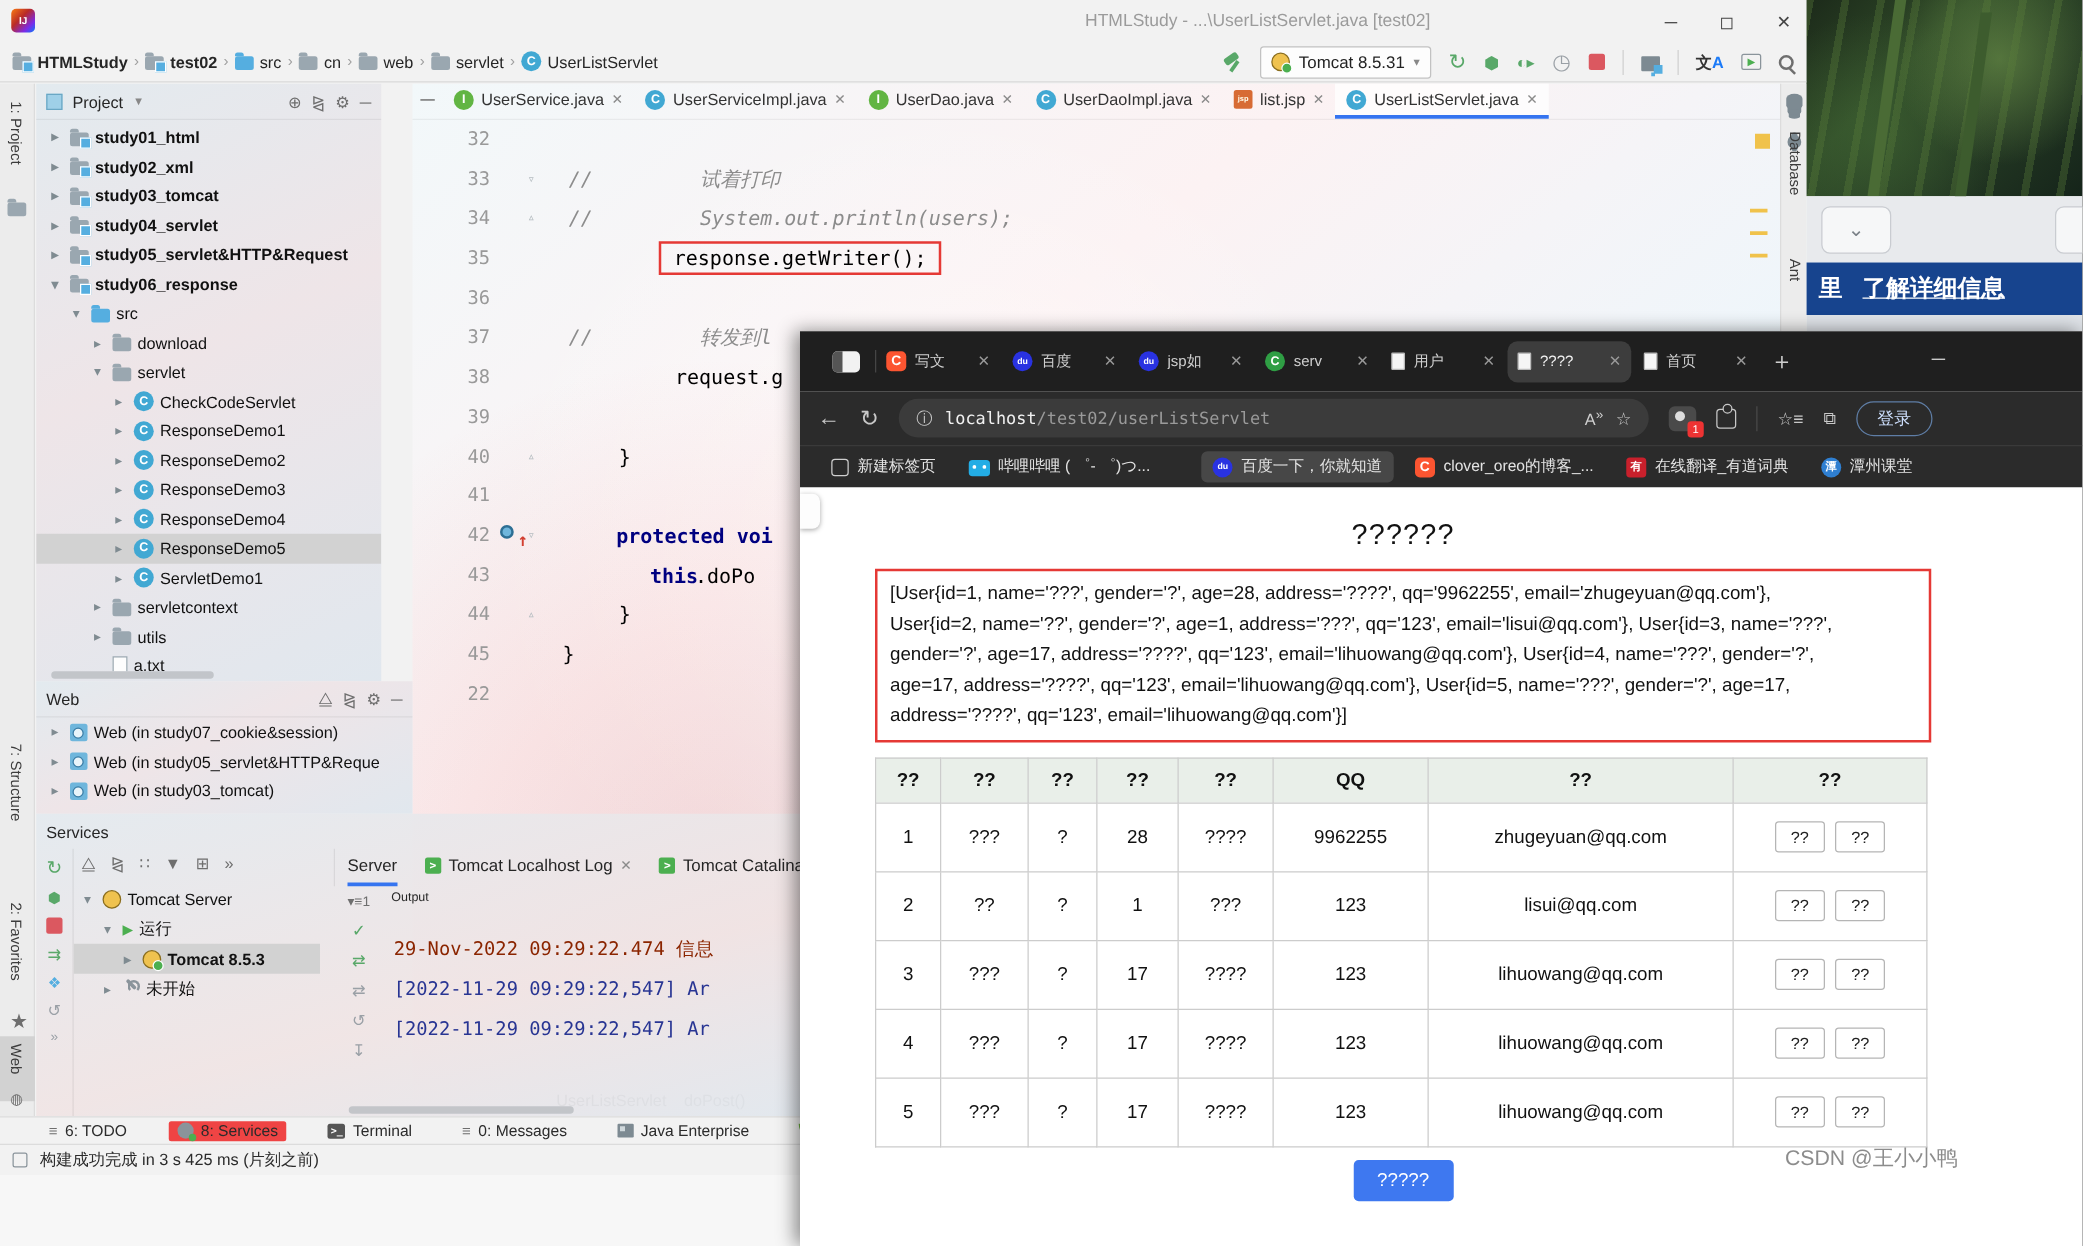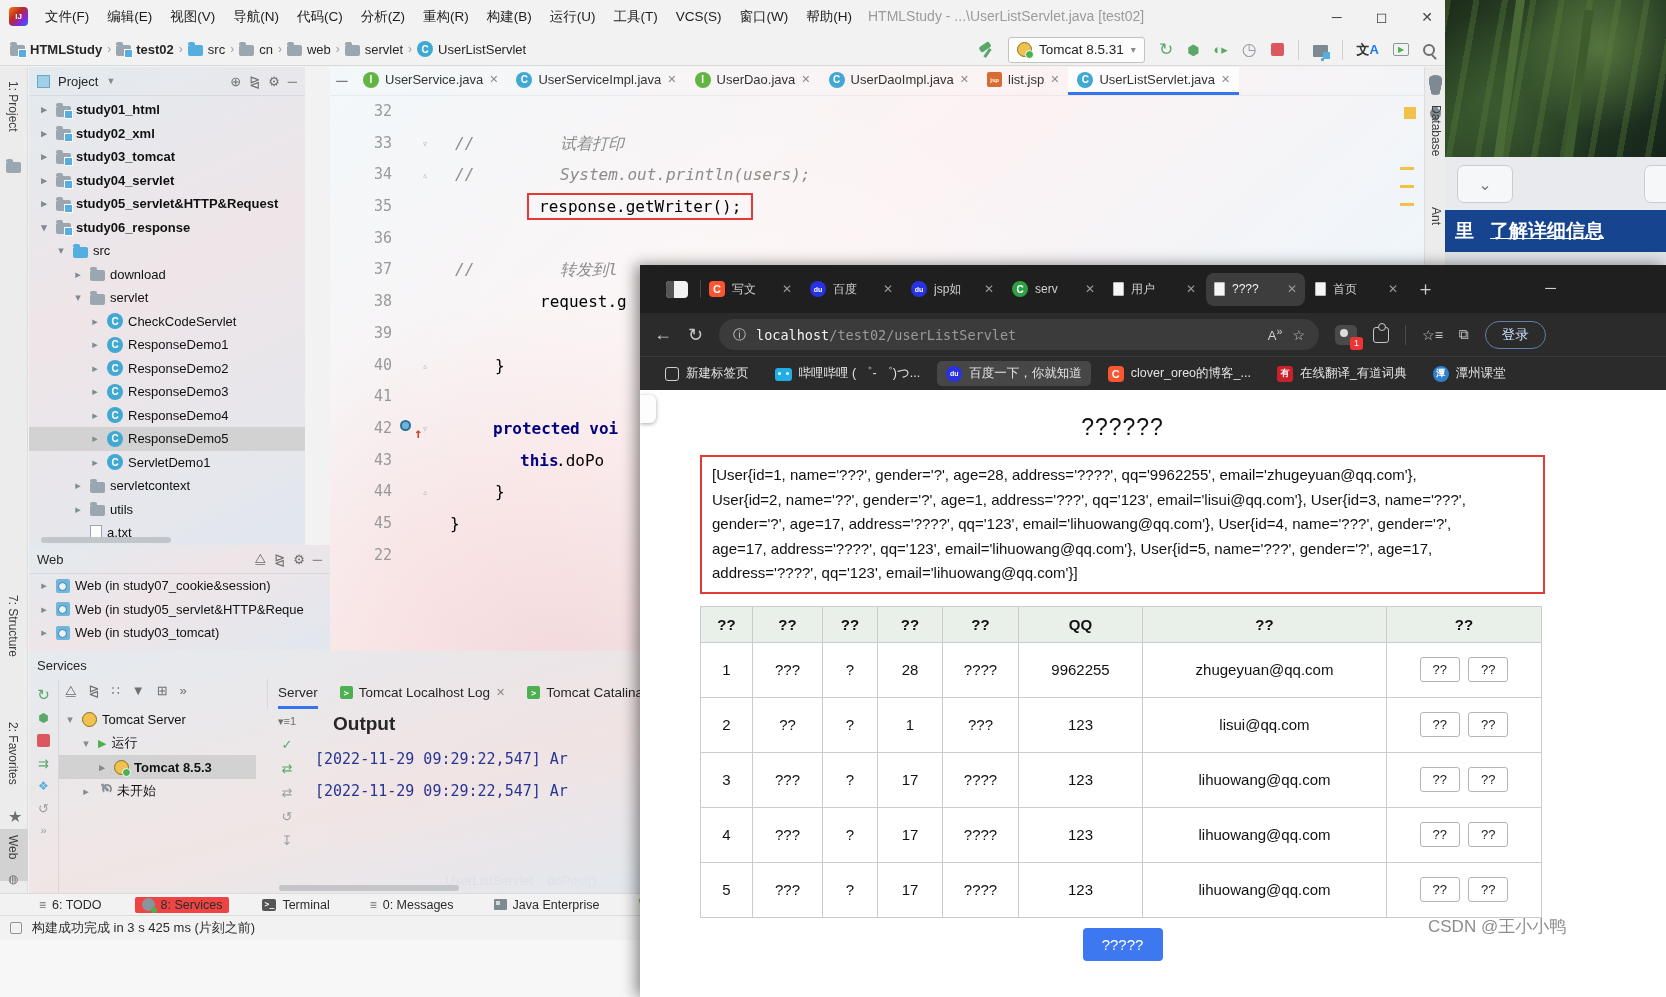--- a/index.html
+++ b/index.html
@@ -97,21 +97,21 @@
   .svc-left { position:absolute; left:0; top:28px; width:30px; bottom:0; border-right:1px solid rgba(0,0,0,.07); display:flex; flex-direction:column; align-items:center; gap:10px; padding-top:8px; }
   .svc-left .tb-ic { font-size:15px; }
   .svc-toolbar { position:absolute; left:36px; top:32px; display:flex; gap:12px; color:#6e6e6e; font-size:13px; }
   .svc-tree { position:absolute; left:30px; top:56px; width:197px; }
   .svc-tree .tree-row { height:24px; }
   .svc-tabs { position:absolute; left:238px; top:28px; right:0; height:30px; display:flex; align-items:flex-end; gap:22px; padding-left:10px; font-size:13.5px; color:#262626; border-left:1px solid rgba(0,0,0,.07); }
   .svc-tab { display:flex; align-items:center; gap:6px; padding-bottom:6px; border-bottom:3px solid transparent; white-space:nowrap; }
   .svc-tab.active { border-bottom-color:#3574f0;justify-content:center; }
   .svc-tab .x { color:#8a8a8a; font-size:11px; }
   .out-col { position:absolute; left:238px; top:64px; width:40px; bottom:0; display:flex; flex-direction:column; align-items:center; gap:9px; color:#6e6e6e; font-size:13px; }
-  .out-label { position:absolute; left:304px; top:62px; font-size:19px; color:#262626;font-weight:bold; }
+  .out-label { position:absolute; left:284px; top:62px; font-size:10px; color:#262626; }
   .log { position:absolute; left:286px; top:92px; right:4px; bottom:8px; font:15px "DejaVu Sans Mono",monospace; line-height:32px; white-space:nowrap; overflow:hidden; }
 
   .editor { position:absolute; left:330px; top:67px; right:21px; bottom:47px;
     background:linear-gradient(140deg,#f2f8fa 0%,#fcf2f3 35%,#eef6fb 65%,#f7fbfd 100%); }
   .editor::before { content:""; position:absolute; inset:0; background:
     radial-gradient(circle at 22% 75%, rgba(222,104,104,.20), transparent 38%),
     radial-gradient(circle at 38% 45%, rgba(255,255,255,.5), transparent 45%),
     radial-gradient(circle at 60% 85%, rgba(226,139,120,.14), transparent 40%); }
   .etabs { position:absolute; left:0; top:0; right:0; height:29px; display:flex; align-items:stretch; border-bottom:1px solid rgba(0,0,0,.05); }
   .etab { display:flex; align-items:center; gap:6px; padding:0 9px; font-size:13px; color:#333; border-bottom:3px solid transparent; white-space:nowrap; }
@@ -175,21 +175,21 @@
   .read-aloud { font-size:13px; color:#cfcfcf; }
   .profile-ic { width:22px; height:20px; background:#4a4a4a; border-radius:5px; position:relative; }
   .profile-ic::before { content:""; position:absolute; left:5px; top:4px; width:8px; height:8px; border-radius:50%; background:#ddd; }
   .badge { position:absolute; right:-6px; bottom:-5px; background:#e33; color:#fff; font-size:9px; min-width:13px; height:13px; border-radius:3px; display:flex; align-items:center; justify-content:center; }
   .puzzle { width:16px; height:16px; border:1.5px solid #c8c8c8; border-radius:3px; position:relative; }
   .puzzle::before { content:""; position:absolute; left:4px; top:-5px; width:6px; height:6px; border-radius:50%; border:1.5px solid #c8c8c8; background:#2b2b2b; }
   .navsep { width:1px; height:20px; background:#4a4a4a; }
   .login-btn { height:28px; padding:0 16px; border:1px solid #5f7ea6; border-radius:15px; color:#cfe1ff; font-size:13.5px; display:flex; align-items:center; }
   .bkmbar { position:absolute; left:0; top:91px; right:0; height:34px; background:#2b2b2b; border-top:1px solid #3a3a3a; display:flex; align-items:center; gap:8px; padding:0 16px; }
   .bkm { display:flex; align-items:center; gap:7px; color:#e3e3e3; font-size:12.5px; white-space:nowrap; padding:4px 9px; border-radius:5px; }
-  .bkm.hl { background:#474747; }
+  .bkm.hl { background:#474747;margin-left:24px; }
   .bcontent { position:absolute; left:0; top:125px; right:0; bottom:0; background:#fff; overflow:hidden; }
   .float-handle { position:absolute; left:0px; top:5px; width:16px; height:28px; background:#fdfdfd; border-radius:0 6px 6px 0; box-shadow:0 1px 4px rgba(0,0,0,.35); }
   .pagewrap { position:absolute; left:60px; top:24px; width:845px; }
   .ptitle { text-align:center; font-size:23px; color:#111; margin-bottom:14px; letter-spacing:1px; }
   .redbox { border:2px solid #e53935; padding:6px 10px; font-size:15px; line-height:24.5px; color:#111; white-space:nowrap; overflow:hidden; margin-bottom:12px; }
   table.users { border-collapse:collapse; table-layout:fixed; width:841px; font-size:15px; color:#111; }
   table.users th, table.users td { border:1px solid #ccc; text-align:center; }
   table.users th { background:#e9efe9; height:36px; font-weight:bold; }
   table.users td { height:55px; }
   .rowbtn { display:inline-block; padding:4px 12px; border:1px solid #b5b5b5; border-radius:3px; background:#fff; font-size:13px; margin:0 4px; color:#222; }
@@ -212,35 +212,20 @@
     <div class="bg-banner">
       <span>里</span>
       <a>了解详细信息</a>
     </div>
     <div class="bg-under"></div>
   </div>
 
   <div class="ide">
     <div class="menubar">
       <div class="ide-logo">IJ</div>
-      <div style="display:flex;">
-          <span class="menu-item">文件(F)</span>
-          <span class="menu-item">编辑(E)</span>
-          <span class="menu-item">视图(V)</span>
-          <span class="menu-item">导航(N)</span>
-          <span class="menu-item">代码(C)</span>
-          <span class="menu-item">分析(Z)</span>
-          <span class="menu-item">重构(R)</span>
-          <span class="menu-item">构建(B)</span>
-          <span class="menu-item">运行(U)</span>
-          <span class="menu-item">工具(T)</span>
-          <span class="menu-item">VCS(S)</span>
-          <span class="menu-item">窗口(W)</span>
-          <span class="menu-item">帮助(H)</span>
-        </div>
       <span class="win-title">HTMLStudy - ...\UserListServlet.java [test02]</span>
       <div class="winbtns">
         <span>─</span>
         <span>◻</span>
         <span>✕</span>
       </div>
     </div>
 
     <div class="toolbar">
       <div class="crumbs">
@@ -628,20 +613,21 @@
       <div class="out-col">
         <span style="font-size:11px;">▾≡<span>1</span></span>
         <span class="green">✓</span>
         <span class="green">⇄</span>
         <span class="gray">⇄</span>
         <span class="gray">↺</span>
         <span class="gray">↧</span>
       </div>
       <span class="out-label">Output</span>
       <div class="log">
+          <div style="color: rgb(139, 37, 0);">29-Nov-2022 09:29:22.474 信息</div>
           <div style="color: rgb(40, 53, 147);">[2022-11-29 09:29:22,547] Ar</div>
           <div style="color: rgb(40, 53, 147);">[2022-11-29 09:29:22,547] Ar</div>
         </div>
       <div class="hthumb" style="left:250px;bottom:2px;width:180px;"></div>
     </div>
 
     <div class="tool-tabs">
         <div class="tool-tab">
           <span class="icn icn-todo">≡</span>
           <span>6: TODO</span>

